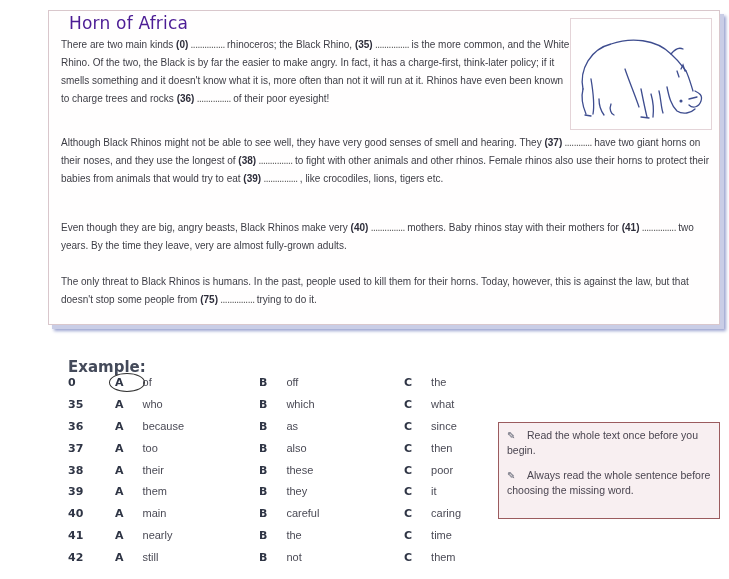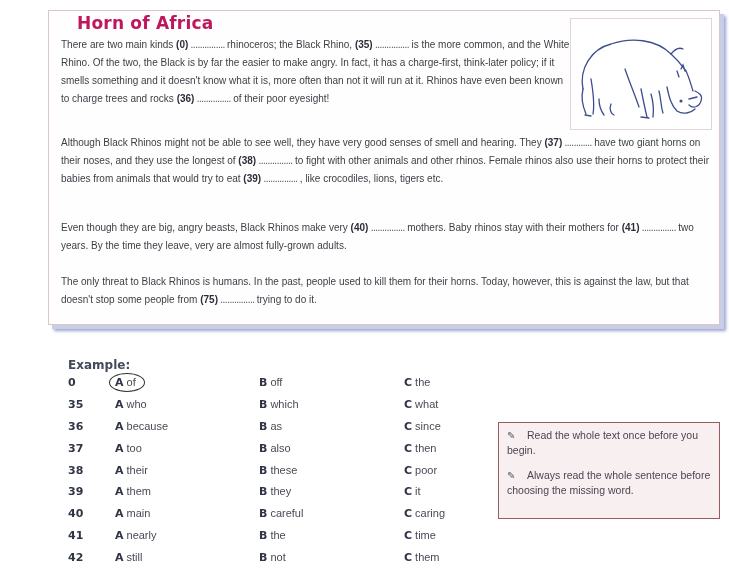--- a/index.html
+++ b/index.html
@@ -6,50 +6,50 @@
   body {
     width:729px; height:579px; background:#ffffff; position:relative; overflow:hidden;
     font-family:"Liberation Sans", sans-serif; color:#3a3a42;
   }
   .passage {
     position:absolute; left:48px; top:10px; width:670px; height:313px;
     border:1px solid #d9c7cc; background:#fffefe;
     box-shadow: 4px 4px 0 #c9cde6, 6px 6px 3px #9aa3d0;
   }
   .title {
-    position:absolute; left:28px; top:2px; margin:0;
-    font-family:"DejaVu Sans", sans-serif; font-weight:bold; font-size:17px; color:#be185d;
+    position:absolute; left:20px; top:2px; margin:0;
+    font-family:"DejaVu Sans", sans-serif; font-weight:normal; font-size:17px; color:#4c1d95;
     letter-spacing:0.2px;
   }
   .para {
     position:absolute; left:12px; margin:0; font-size:10px; line-height:18px; color:#3d3d45;
   }
   .p1 { top:25px; width:510px; }
   .p2 { top:123px; width:660px; }
   .p3 { top:208px; width:660px; }
   .p4 { top:262px; width:660px; }
   .num { font-weight:bold; color:#2d2d3a; }
   .blank { letter-spacing:-0.5px; color:#555; }
   .rhino-frame {
     position:absolute; left:521px; top:7px; width:140px; height:110px;
     border:1px solid #e4d4d8; background:#fff;
   }
   .rhino-frame svg { width:140px; height:110px; }
   .example-label {
-    position:absolute; left:68px; top:358px; font-weight:bold; font-size:12px; color:#444a5a;
+    position:absolute; left:68px; top:358px; font-weight:bold; font-size:15px; color:#444a5a;
     font-family:"DejaVu Sans", sans-serif;
   }
   .options { position:absolute; left:68px; top:376px; }
   .opt-row { position:relative; height:21.9px; font-size:11px; }
   .opt-row .n { position:absolute; left:0; font-weight:bold; color:#2f3545; font-family:"DejaVu Sans", sans-serif; font-size:11px; }
   .opt-row .a { position:absolute; left:47px; }
   .opt-row .b { position:absolute; left:191px; }
   .opt-row .c { position:absolute; left:336px; }
   .letter { font-weight:bold; color:#2f3545; font-family:"DejaVu Sans", sans-serif; }
-  .word { color:#4a4a55; margin-left:3px; }
+  .word { color:#4a4a55; margin-left:19px; }
   .circled {
     position:absolute; left:-6px; top:-3px; width:34px; height:17px;
     border:1.3px solid #333; border-radius:50%;
   }
   .tips {
     position:absolute; left:498px; top:422px; width:222px; height:97px;
     border:1.5px solid #9b5b5e; background:#f8eff1; box-sizing:border-box;
     padding:5px 8px; font-size:10.5px; color:#4a4550; line-height:15px;
   }
   .tip { margin:0 0 10px 0; }

